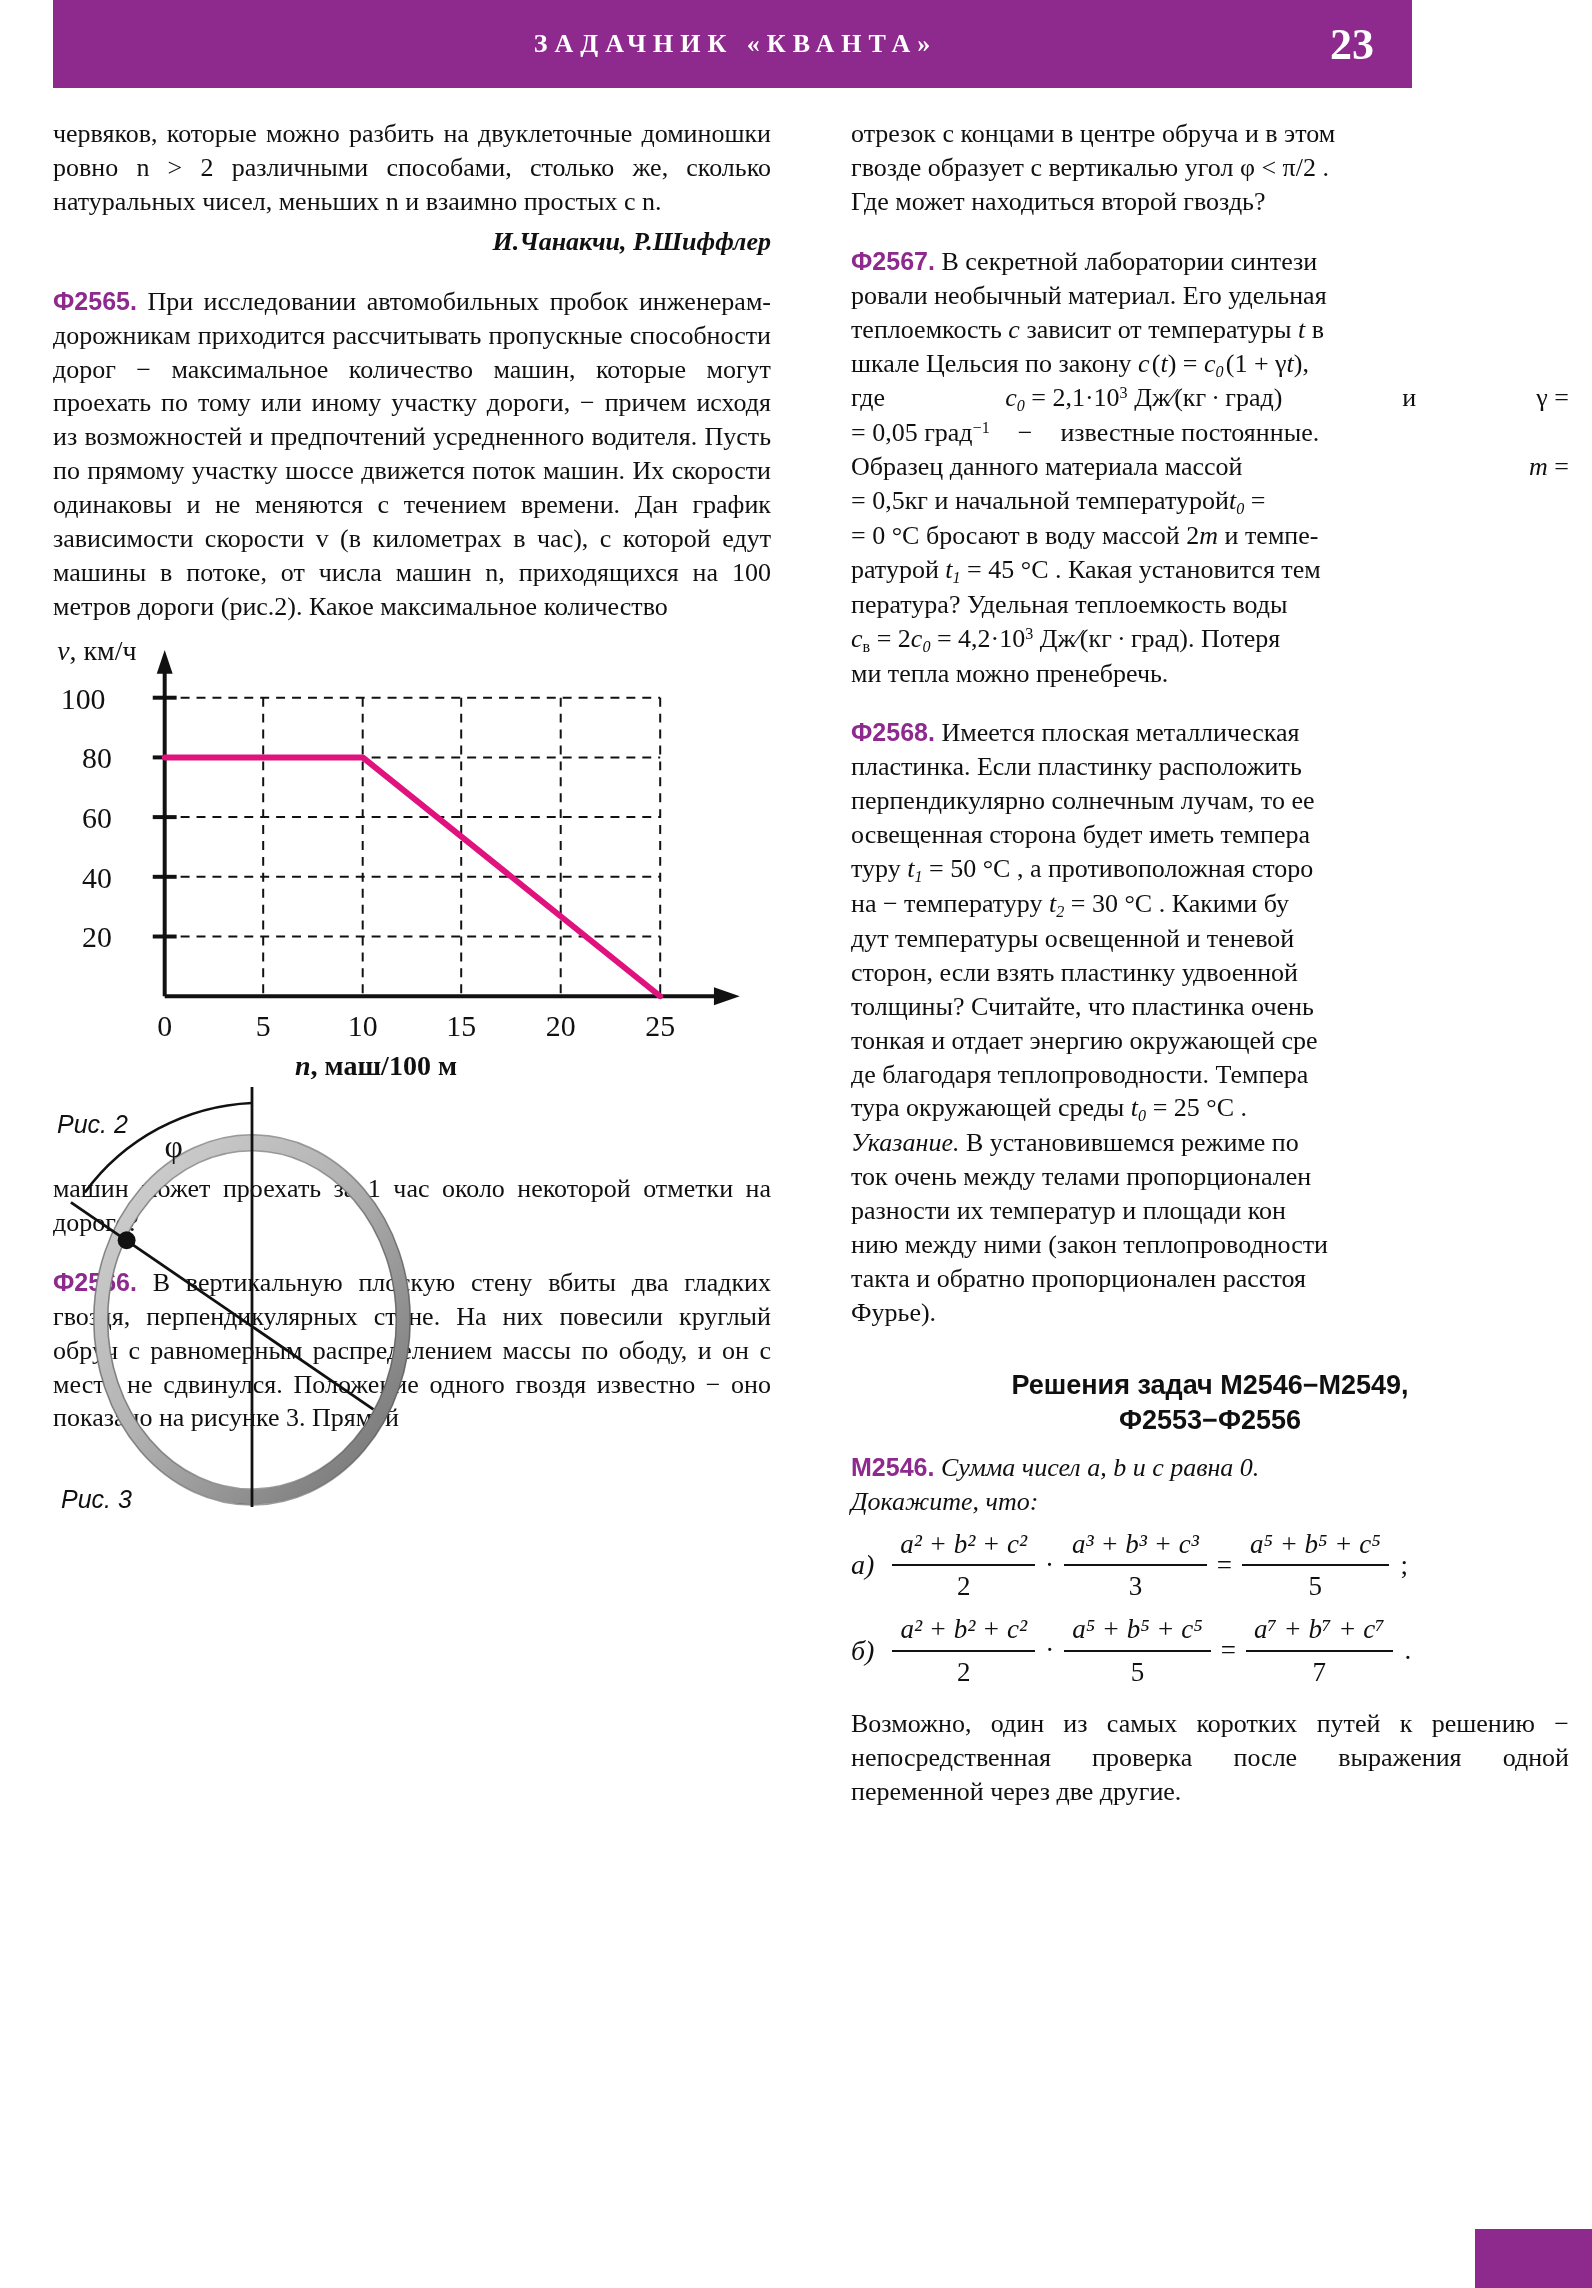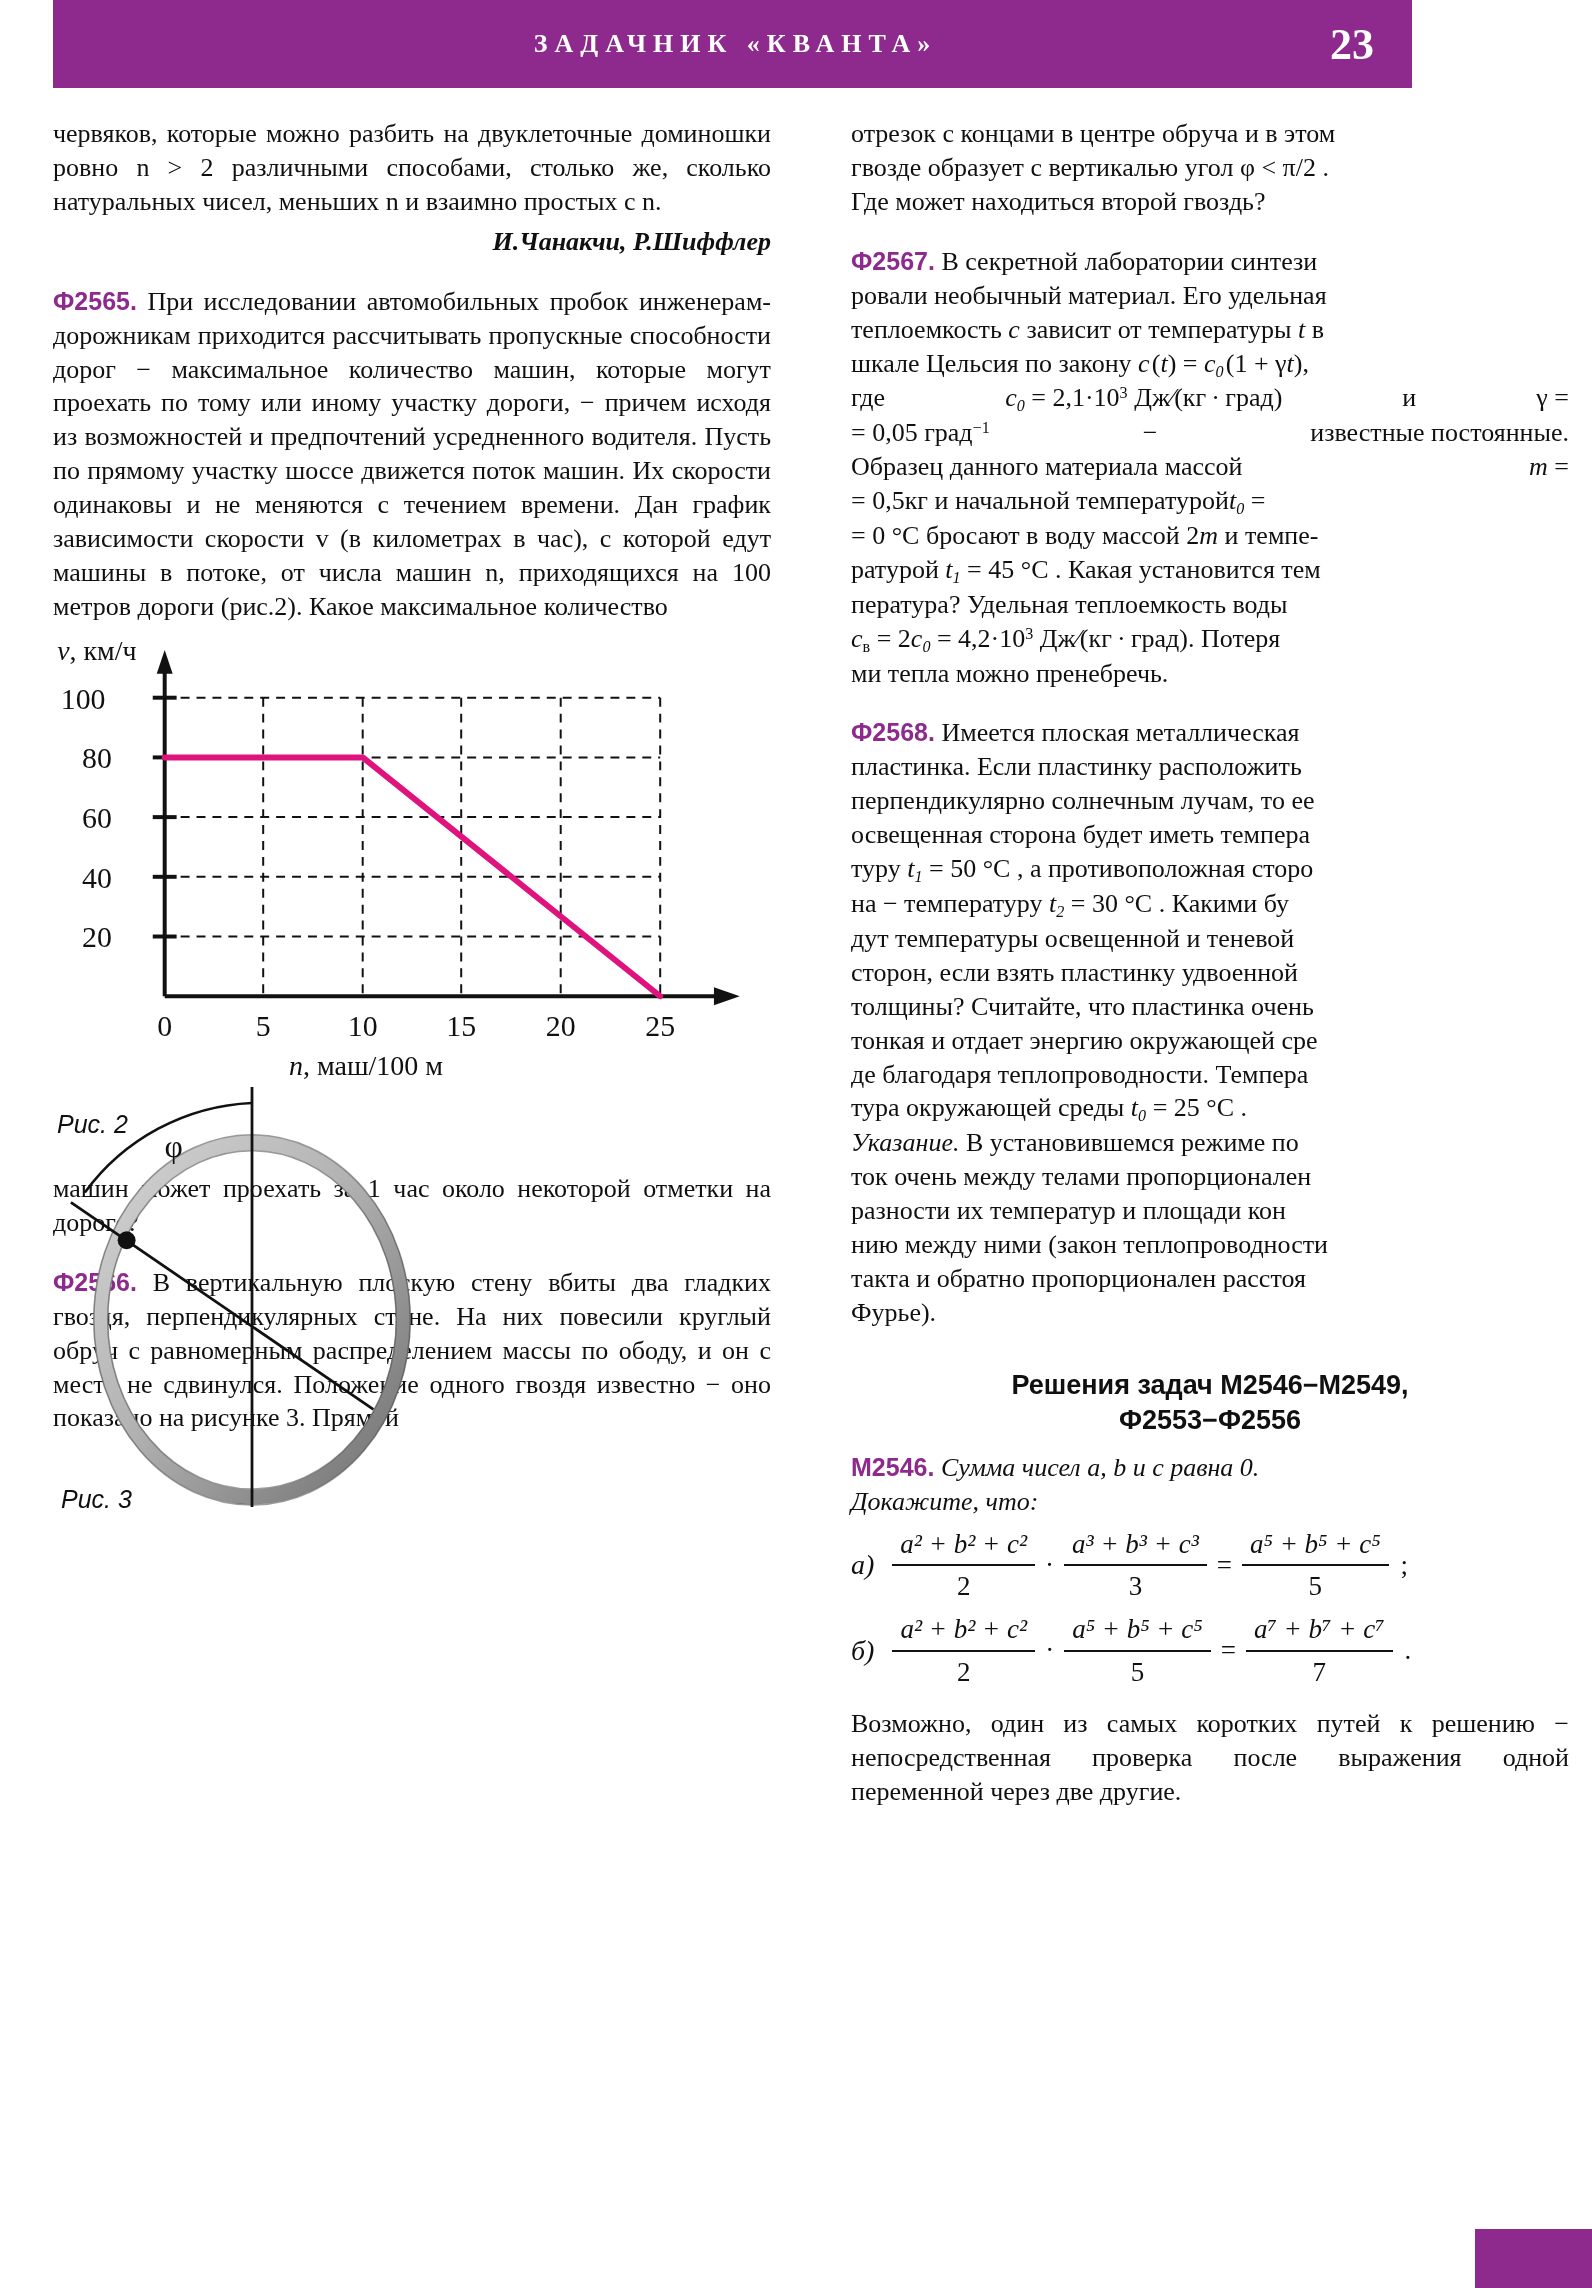--- a/index.html
+++ b/index.html
@@ -154,21 +154,21 @@
 
         <text class="tick-lab" x="112" y="398" text-anchor="middle">0</text>
         <text class="tick-lab" x="211" y="398" text-anchor="middle">5</text>
         <text class="tick-lab" x="311" y="398" text-anchor="middle">10</text>
         <text class="tick-lab" x="410" y="398" text-anchor="middle">15</text>
         <text class="tick-lab" x="510" y="398" text-anchor="middle">20</text>
         <text class="tick-lab" x="610" y="398" text-anchor="middle">25</text>
 
         <polyline points="112,118 311,118 610,358" fill="none" stroke="#e0127d" stroke-width="6" stroke-linejoin="round" stroke-linecap="round"></polyline>
       </svg>
-      <div style="position:absolute;left:236px;top:408px;" class="ax-lab">
+      <div style="position:absolute;left:242px;top:408px;font-weight:bold;" class="ax-lab">
         <span style="font-size:28px;"><i>n</i>, маш/100 м</span>
       </div>
       <div style="position:absolute;left:4px;top:468px;" class="fig-caption">Рис. 2</div>
     </div>
 
     <div style="height:64px;"></div>
 
     <p class="para">машин может проехать за 1 час около некоторой отметки на дороге?</p>
 
     <div class="gap"></div>
@@ -238,21 +238,21 @@
         </span>
       </p>
       <p class="para" style="display:flex;justify-content:space-between;">
         <span>где</span>
         <span class="nb">
           <i>c</i><sub>0</sub> = 2,1·10<sup>3</sup> Дж∕(кг · град)
         </span>
         <span>и</span>
         <span class="nb">γ =</span>
       </p>
-      <p class="para" style="display:flex;justify-content:space-between;">
+      <p class="para" style="display:flex;justify-content:flex-start;gap:28px;">
         <span class="nb">= 0,05 град<sup>−1</sup></span>
         <span>−</span>
         <span>известные постоянные.</span>
       </p>
       <p class="para" style="display:flex;justify-content:space-between;">
         <span>Образец данного материала массой</span>
         <span class="nb"><i>m</i> =</span>
       </p>
       <p class="para" style="display:flex;">
         <span class="nb">= 0,5</span>

